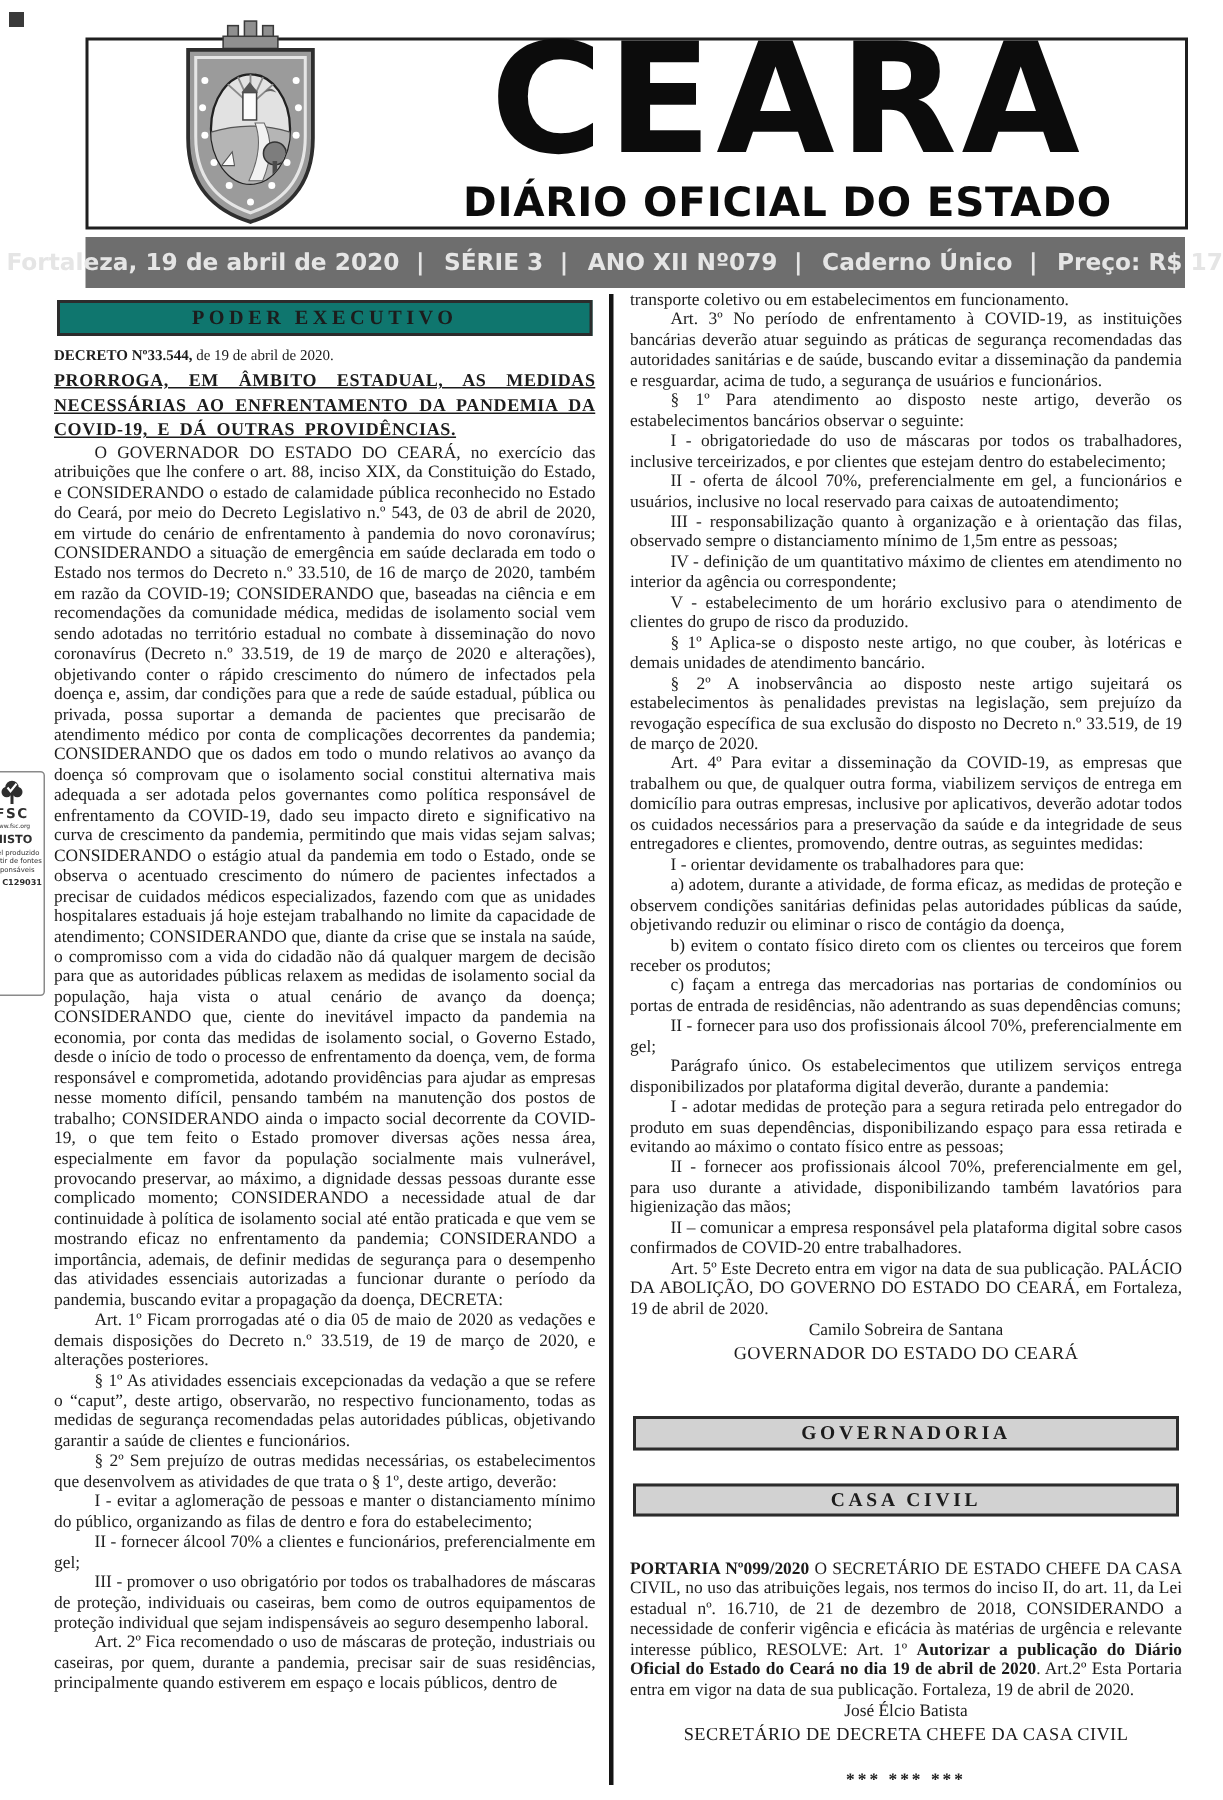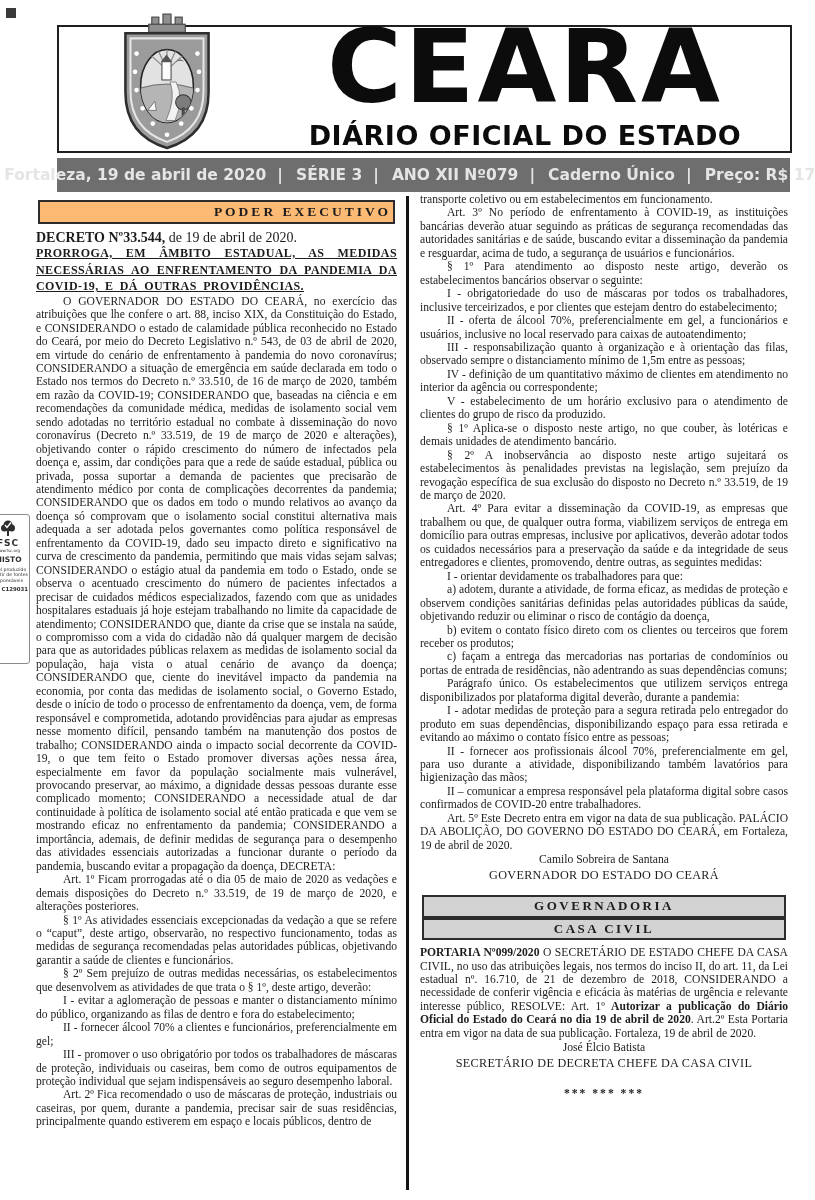--- a/index.html
+++ b/index.html
@@ -26,26 +26,26 @@
 
   
   .col-divider{position:absolute;left:406px;top:196px;width:2.5px;height:994px;background:#141414;}
   .col{position:absolute;font-size:11.6px;line-height:13.45px;text-align:justify;}
   .left-col{left:36px;top:200px;width:361px;height:996px;overflow:hidden;}
   .right-col{left:420px;top:193px;width:368px;height:1002px;overflow:hidden;}
   .col p{margin:0;}
   .ind{text-indent:27px;}
   b,.b{font-weight:bold;}
 
-  .section-box{border:2px solid #2c2c2c;background:#fdba74;text-align:right;
+  .section-box{border:2px solid #2c2c2c;background:#0f766e;text-align:center;
                font-weight:bold;font-size:13.5px;letter-spacing:3px;padding:3px 2px 4px;margin:0 2px 7px 2px;}
   .sub-box{border:2px solid #2c2c2c;background:#d2d2d2;text-align:center;
-           font-weight:bold;font-size:13px;letter-spacing:2.5px;padding:2px 2px 3px;margin:0 2px;}
+           font-weight:bold;font-size:13px;letter-spacing:2.5px;padding:2px 2px 3px;margin:22px 2px;}
 
-  .decree-line{font-size:14px;margin-bottom:2px;}
+  .decree-line{font-size:10px;margin-bottom:2px;}
   .ementa{font-weight:bold;margin-left:140px;line-height:16.6px;font-size:12px;
           word-spacing:3px;letter-spacing:0.4px;margin-bottom:3px;text-decoration:underline;}
   .sig{text-align:center;line-height:15.5px;text-indent:0;}
   .sig-role{text-align:center;line-height:15.5px;font-size:12.2px;letter-spacing:0.3px;text-indent:0;}
   .end-marker{text-align:center;font-weight:bold;letter-spacing:2px;margin-top:16px !important;text-indent:0;}
   .gap-s{height:6px;}
   .gap-m{height:12px;}
 
   
   .fsc{position:absolute;left:-14px;top:514px;width:44px;height:150px;background:#fff;
@@ -161,20 +161,21 @@
     <p class="ind">III - responsabilização quanto à organização e à orientação das filas, observado sempre o distanciamento mínimo de 1,5m entre as pessoas;</p>
     <p class="ind">IV - definição de um quantitativo máximo de clientes em atendimento no interior da agência ou correspondente;</p>
     <p class="ind">V - estabelecimento de um horário exclusivo para o atendimento de clientes do grupo de risco da produzido.</p>
     <p class="ind">§ 1º Aplica-se o disposto neste artigo, no que couber, às lotéricas e demais unidades de atendimento bancário.</p>
     <p class="ind">§ 2º A inobservância ao disposto neste artigo sujeitará os estabelecimentos às penalidades previstas na legislação, sem prejuízo da revogação específica de sua exclusão do disposto no Decreto n.º 33.519, de 19 de março de 2020.</p>
     <p class="ind">Art. 4º Para evitar a disseminação da COVID-19, as empresas que trabalhem ou que, de qualquer outra forma, viabilizem serviços de entrega em domicílio para outras empresas, inclusive por aplicativos, deverão adotar todos os cuidados necessários para a preservação da saúde e da integridade de seus entregadores e clientes, promovendo, dentre outras, as seguintes medidas:</p>
     <p class="ind">I - orientar devidamente os trabalhadores para que:</p>
     <p class="ind">a) adotem, durante a atividade, de forma eficaz, as medidas de proteção e observem condições sanitárias definidas pelas autoridades públicas da saúde, objetivando reduzir ou eliminar o risco de contágio da doença,</p>
     <p class="ind">b) evitem o contato físico direto com os clientes ou terceiros que forem receber os produtos;</p>
     <p class="ind">c) façam a entrega das mercadorias nas portarias de condomínios ou portas de entrada de residências, não adentrando as suas dependências comuns;</p>
+    <p class="ind">II - fornecer para uso dos profissionais álcool 70%, preferencialmente em gel;</p>
     <p class="ind">Parágrafo único. Os estabelecimentos que utilizem serviços entrega disponibilizados por plataforma digital deverão, durante a pandemia:</p>
     <p class="ind">I - adotar medidas de proteção para a segura retirada pelo entregador do produto em suas dependências, disponibilizando espaço para essa retirada e evitando ao máximo o contato físico entre as pessoas;</p>
     <p class="ind">II - fornecer aos profissionais álcool 70%, preferencialmente em gel, para uso durante a atividade, disponibilizando também lavatórios para higienização das mãos;</p>
     <p class="ind">II – comunicar a empresa responsável pela plataforma digital sobre casos confirmados de COVID-20 entre trabalhadores.</p>
     <p class="ind">Art. 5º Este Decreto entra em vigor na data de sua publicação. PALÁCIO DA ABOLIÇÃO, DO GOVERNO DO ESTADO DO CEARÁ, em Fortaleza, 19 de abril de 2020.</p>
     <p class="sig">Camilo Sobreira de Santana</p>
     <p class="sig-role">GOVERNADOR DO ESTADO DO CEARÁ</p>
     <div class="gap-m"></div>
     <div class="sub-box">GOVERNADORIA</div>
     <div class="sub-box">CASA CIVIL</div>

